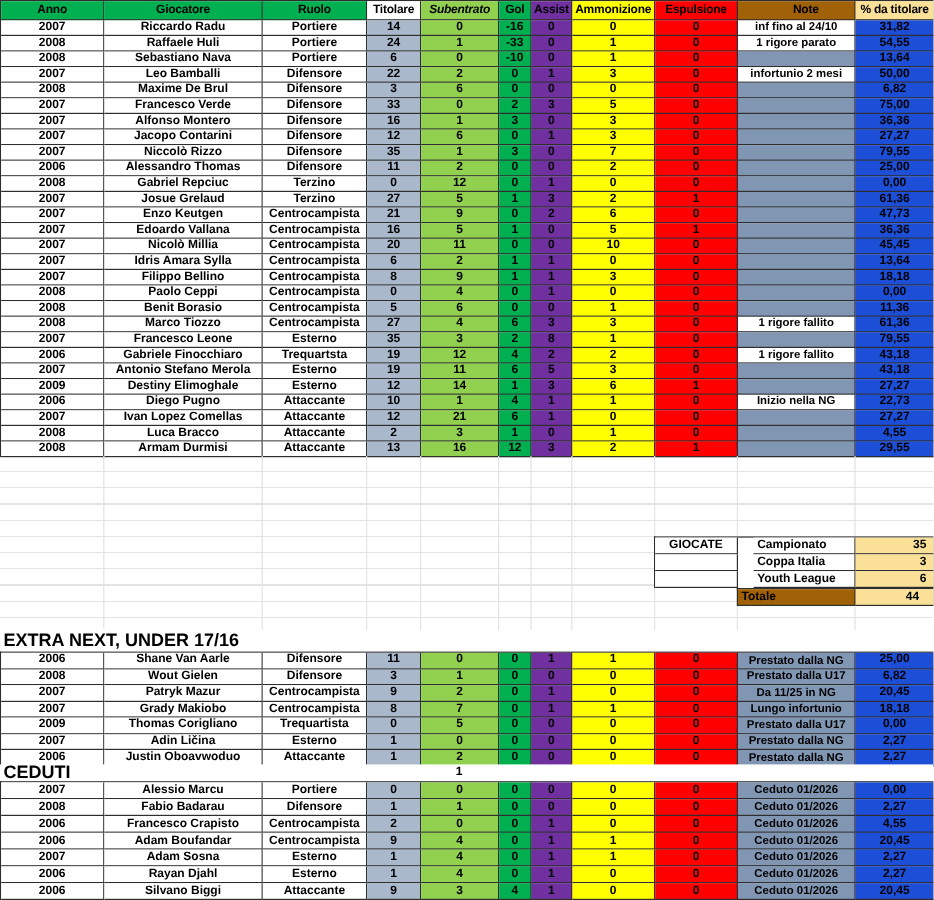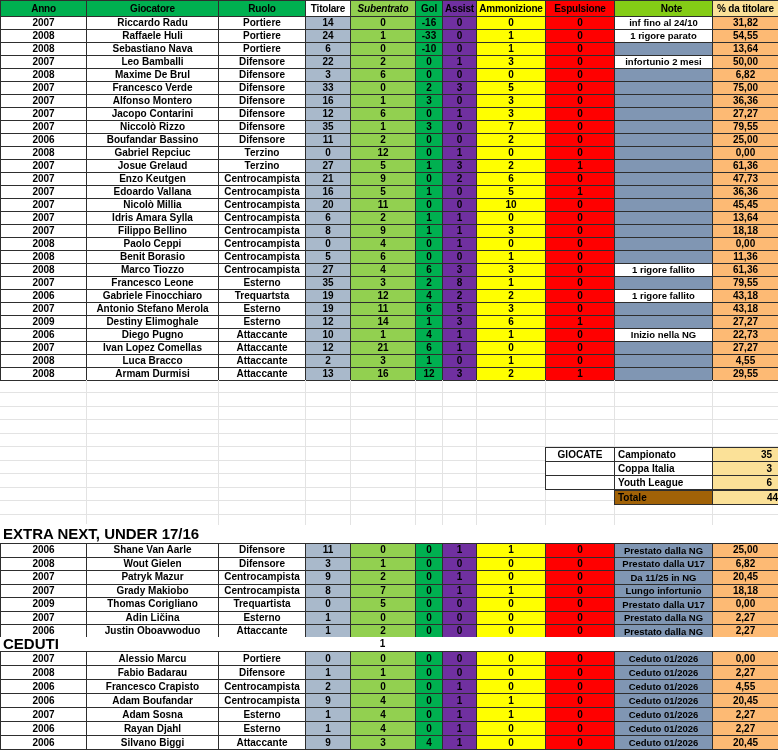--- a/index.html
+++ b/index.html
@@ -7,52 +7,52 @@
   .sheet{position:relative;width:778px;height:750px;overflow:hidden;background:#fff;}
   .row{display:grid;grid-template-columns:86px 132px 87px 45px 65px 27px 34px 69px 69px 98px 66px;height:13px;}
   .row.hdr{height:16px;}
   .cell{box-sizing:border-box;border-right:1px solid #2e2e2e;border-bottom:1px solid #2e2e2e;
         display:flex;align-items:center;justify-content:center;font-size:10px;line-height:1;
         overflow:hidden;white-space:nowrap;font-weight:bold;background:#fff;}
   .tbl{position:absolute;left:0;box-sizing:content-box;border-top:1px solid #2e2e2e;border-left:1px solid #2e2e2e;width:778px;}
   
   .c3{background:#a9b9cb;} .c4{background:#92d050;} .c5{background:#00b050;}
   .c6{background:#7030a0;} .c7{background:#ffff00;} .c8{background:#ff0000;text-align:right;}
-  .c10{background:#fdba74;}
+  .c10{background:#1d4ed8;}
   .note-gray{background:#8096b3;font-size:9.5px;}
   .note-white{background:#ffffff;font-size:9.5px;}
   
   .hdr .c0,.hdr .c1,.hdr .c2{background:#00b050;}
   .hdr .c3{background:#ffffff;} .hdr .c4{background:#92d050;font-style:italic;} .hdr .c5{background:#00b050;}
   .hdr .c6{background:#7030a0;} .hdr .c7{background:#ffff00;} .hdr .c8{background:#ff0000;}
-  .hdr .c9{background:#84cc16;padding-left:16px;} .hdr .c10{background:#fbe198;}
+  .hdr .c9{background:#a16207;padding-left:16px;} .hdr .c10{background:#fbe198;}
   .hdr .cell{letter-spacing:-0.2px;}
   #main-table{top:0;}
   #extra-table{top:543px;}
   #extra-table .row{height:13.5px;}
   #ceduti-table{top:651px;}
   #ceduti-table .row{height:14px;}
   
   .grid-overlay{position:absolute;top:380px;left:0;width:778px;height:145px;
     background:repeating-linear-gradient(to bottom, transparent 0px, transparent 12.5px, #e3e3e3 12.5px, #e3e3e3 13.5px);}
   .vline{position:absolute;top:0;bottom:0;width:1px;background:#e3e3e3;}
   
   .mini{position:absolute;left:545px;top:447px;border-top:1px solid #2e2e2e;border-left:1px solid #2e2e2e;background:#fff;z-index:2;}
   .mini .mrow{display:grid;grid-template-columns:69px 98px 66px;height:14px;}
   .mini .mcell{box-sizing:border-box;border-right:1px solid #2e2e2e;border-bottom:1px solid #2e2e2e;
     display:flex;align-items:center;font-size:10px;font-weight:bold;background:#fff;white-space:nowrap;overflow:hidden;}
   .mini .mlab{justify-content:center;}
-  .mini .mname{padding-left:3px;}
+  .mini .mname{padding-left:3px;margin-left:13px;}
   .mini .mval{background:#fbe198;justify-content:flex-end;padding-right:6px;}
   .totale{position:absolute;left:614px;top:490px;display:grid;grid-template-columns:98px 66px;height:14px;
     border-top:1px solid #2e2e2e;border-left:1px solid #2e2e2e;z-index:2;}
   .totale .mcell{box-sizing:border-box;border-right:1px solid #2e2e2e;border-bottom:1px solid #2e2e2e;
     display:flex;align-items:center;font-size:10px;background:#a16207;}
   .totale .tlab{padding-left:3px;}
-  .totale .tval{background:#fbe198;justify-content:flex-end;padding-right:0;}
+  .totale .tval{background:#fbe198;justify-content:flex-end;padding-right:12px;}
   
   .section-title{position:absolute;left:3px;height:18px;display:flex;align-items:center;
     font-size:15px;font-weight:bold;background:#fff;z-index:2;white-space:nowrap;}
   #extra-title{top:524px;}
   .ceduti-head{position:absolute;left:0;top:637px;width:778px;height:14px;background:#fff;}
   .ceduti-head .title{position:absolute;left:3px;top:-2px;font-size:15px;font-weight:bold;}
   .ceduti-head .stray{position:absolute;left:350px;width:65px;top:1px;text-align:center;font-size:10px;}
 </style>
 </head>
 <body>
@@ -184,21 +184,21 @@
         <div class="cell c4">1</div>
         <div class="cell c5">3</div>
         <div class="cell c6">0</div>
         <div class="cell c7">7</div>
         <div class="cell c8">0</div>
         <div class="cell c9 note-gray"></div>
         <div class="cell c10">79,55</div>
       </div>
       <div class="row">
         <div class="cell c0">2006</div>
-        <div class="cell c1">Boufandar Bassino</div>
+        <div class="cell c1">Alessandro Thomas</div>
         <div class="cell c2">Difensore</div>
         <div class="cell c3">11</div>
         <div class="cell c4">2</div>
         <div class="cell c5">0</div>
         <div class="cell c6">0</div>
         <div class="cell c7">2</div>
         <div class="cell c8">0</div>
         <div class="cell c9 note-gray"></div>
         <div class="cell c10">25,00</div>
       </div>

